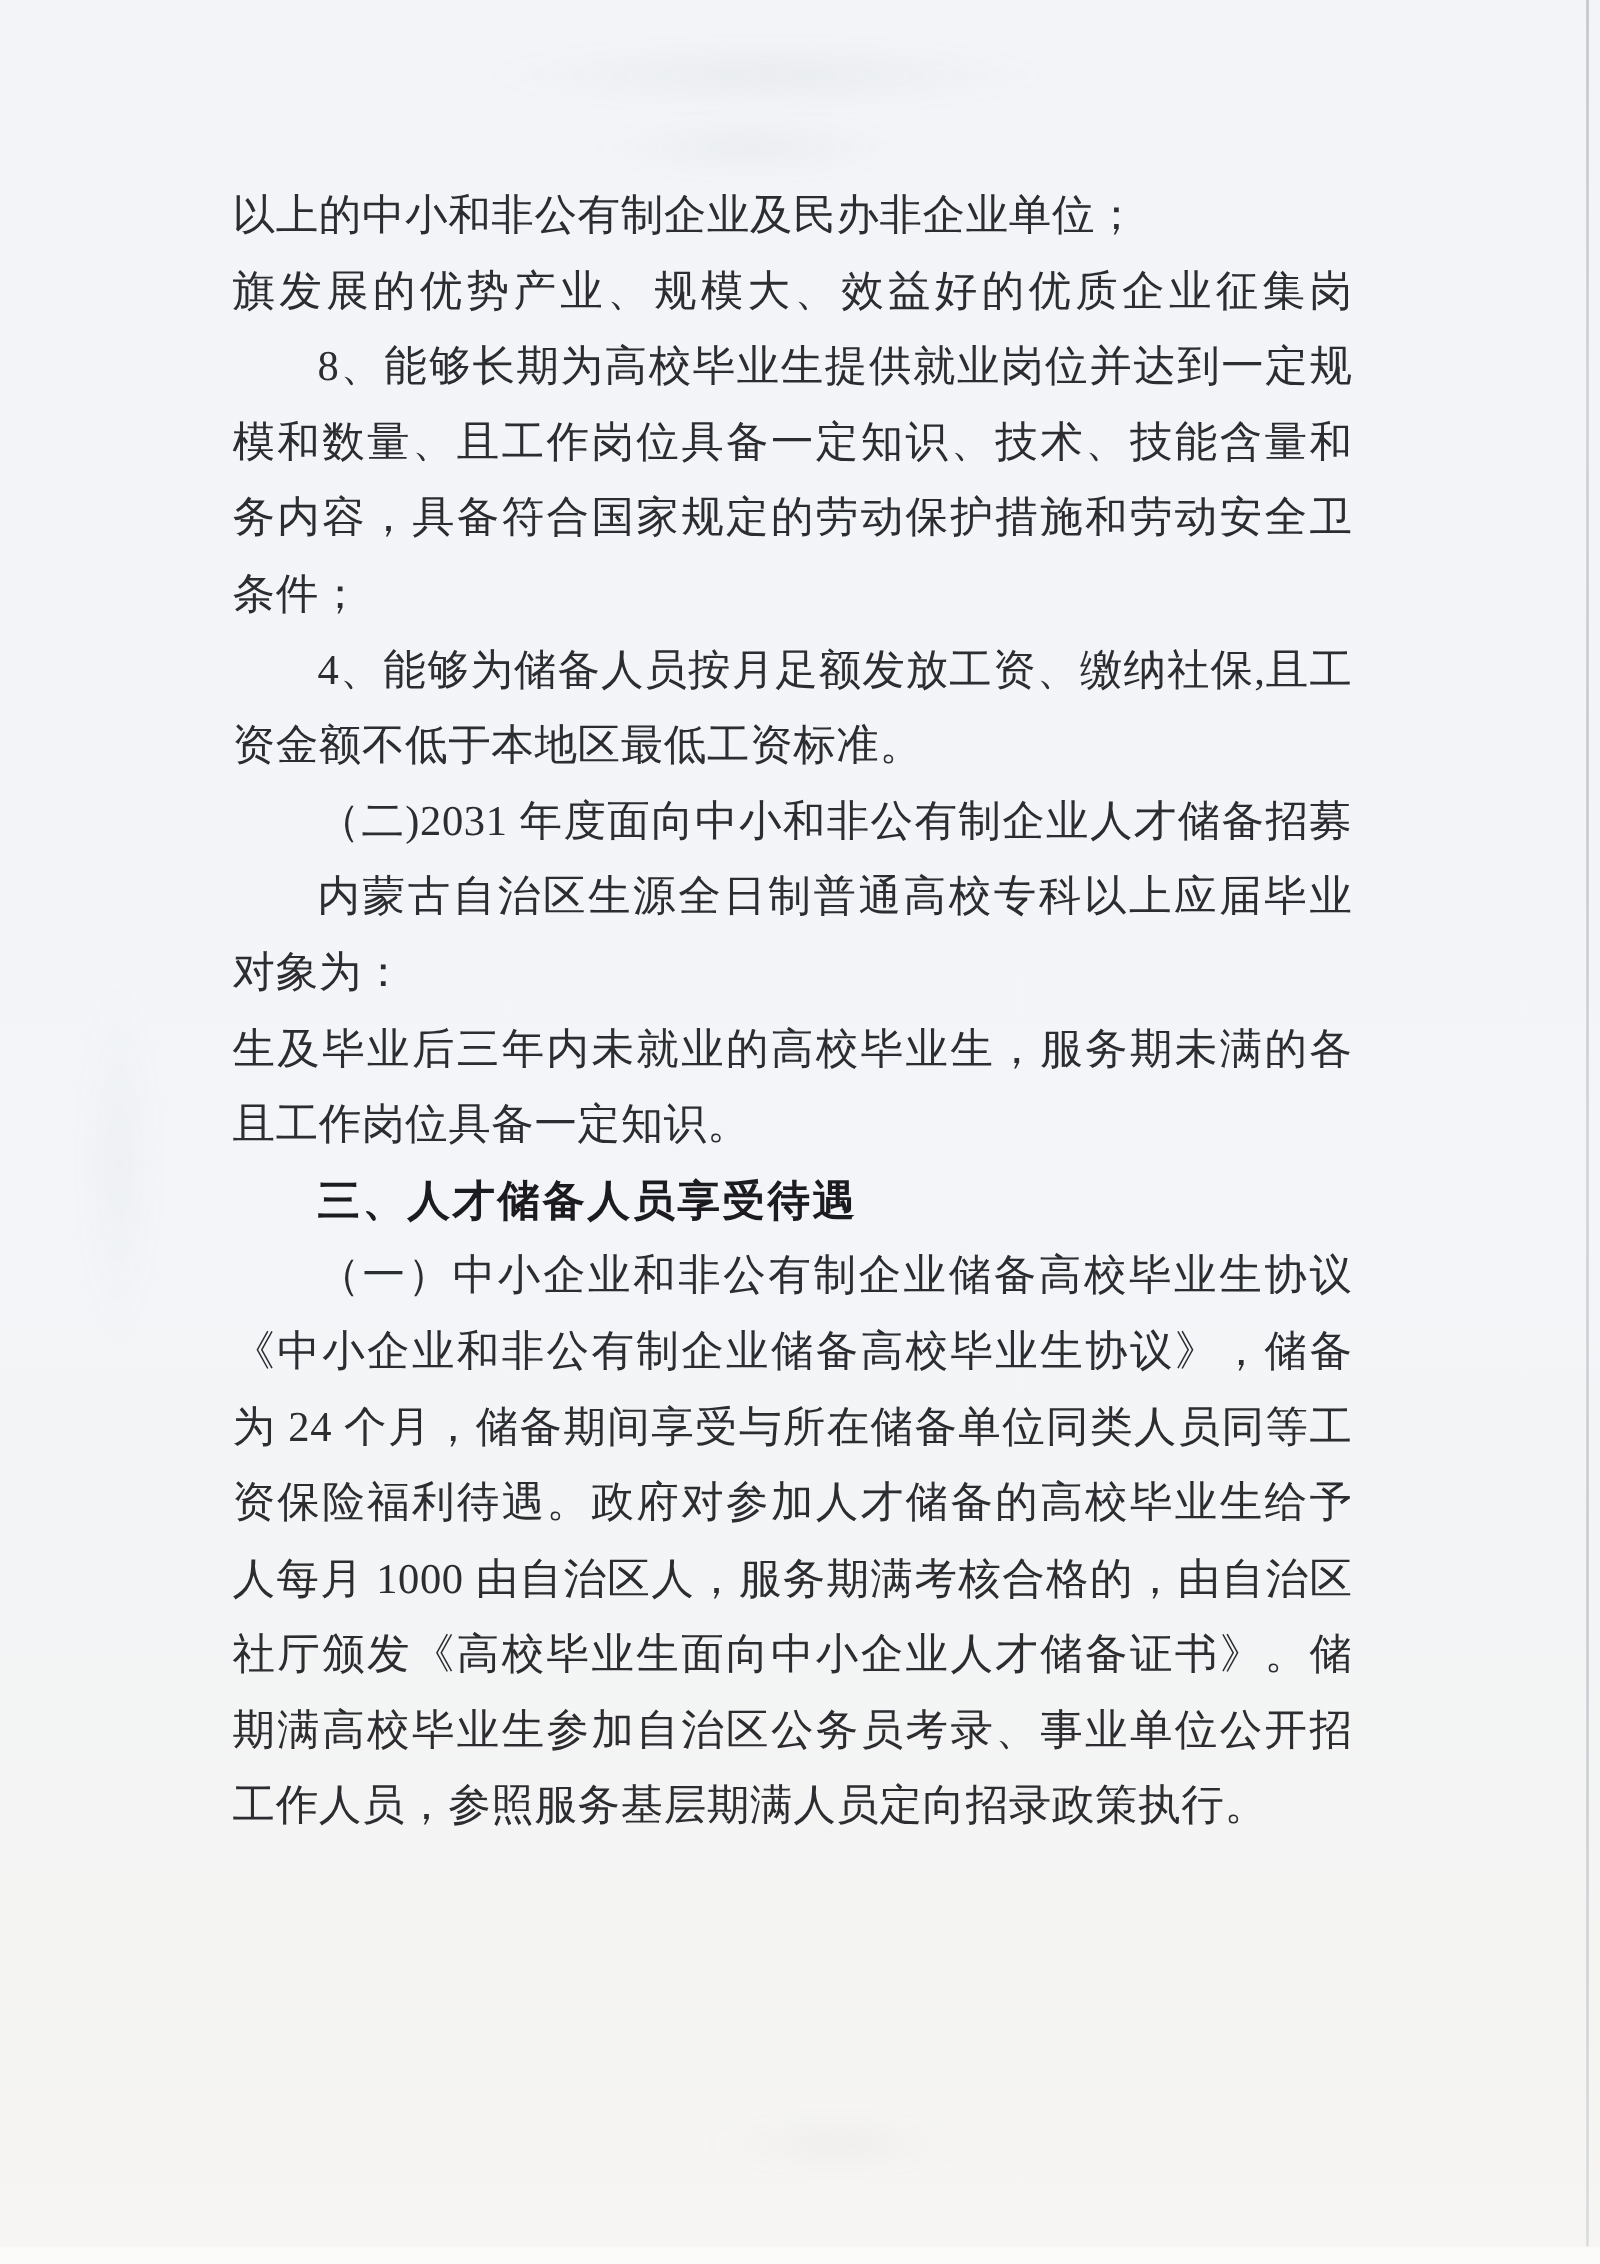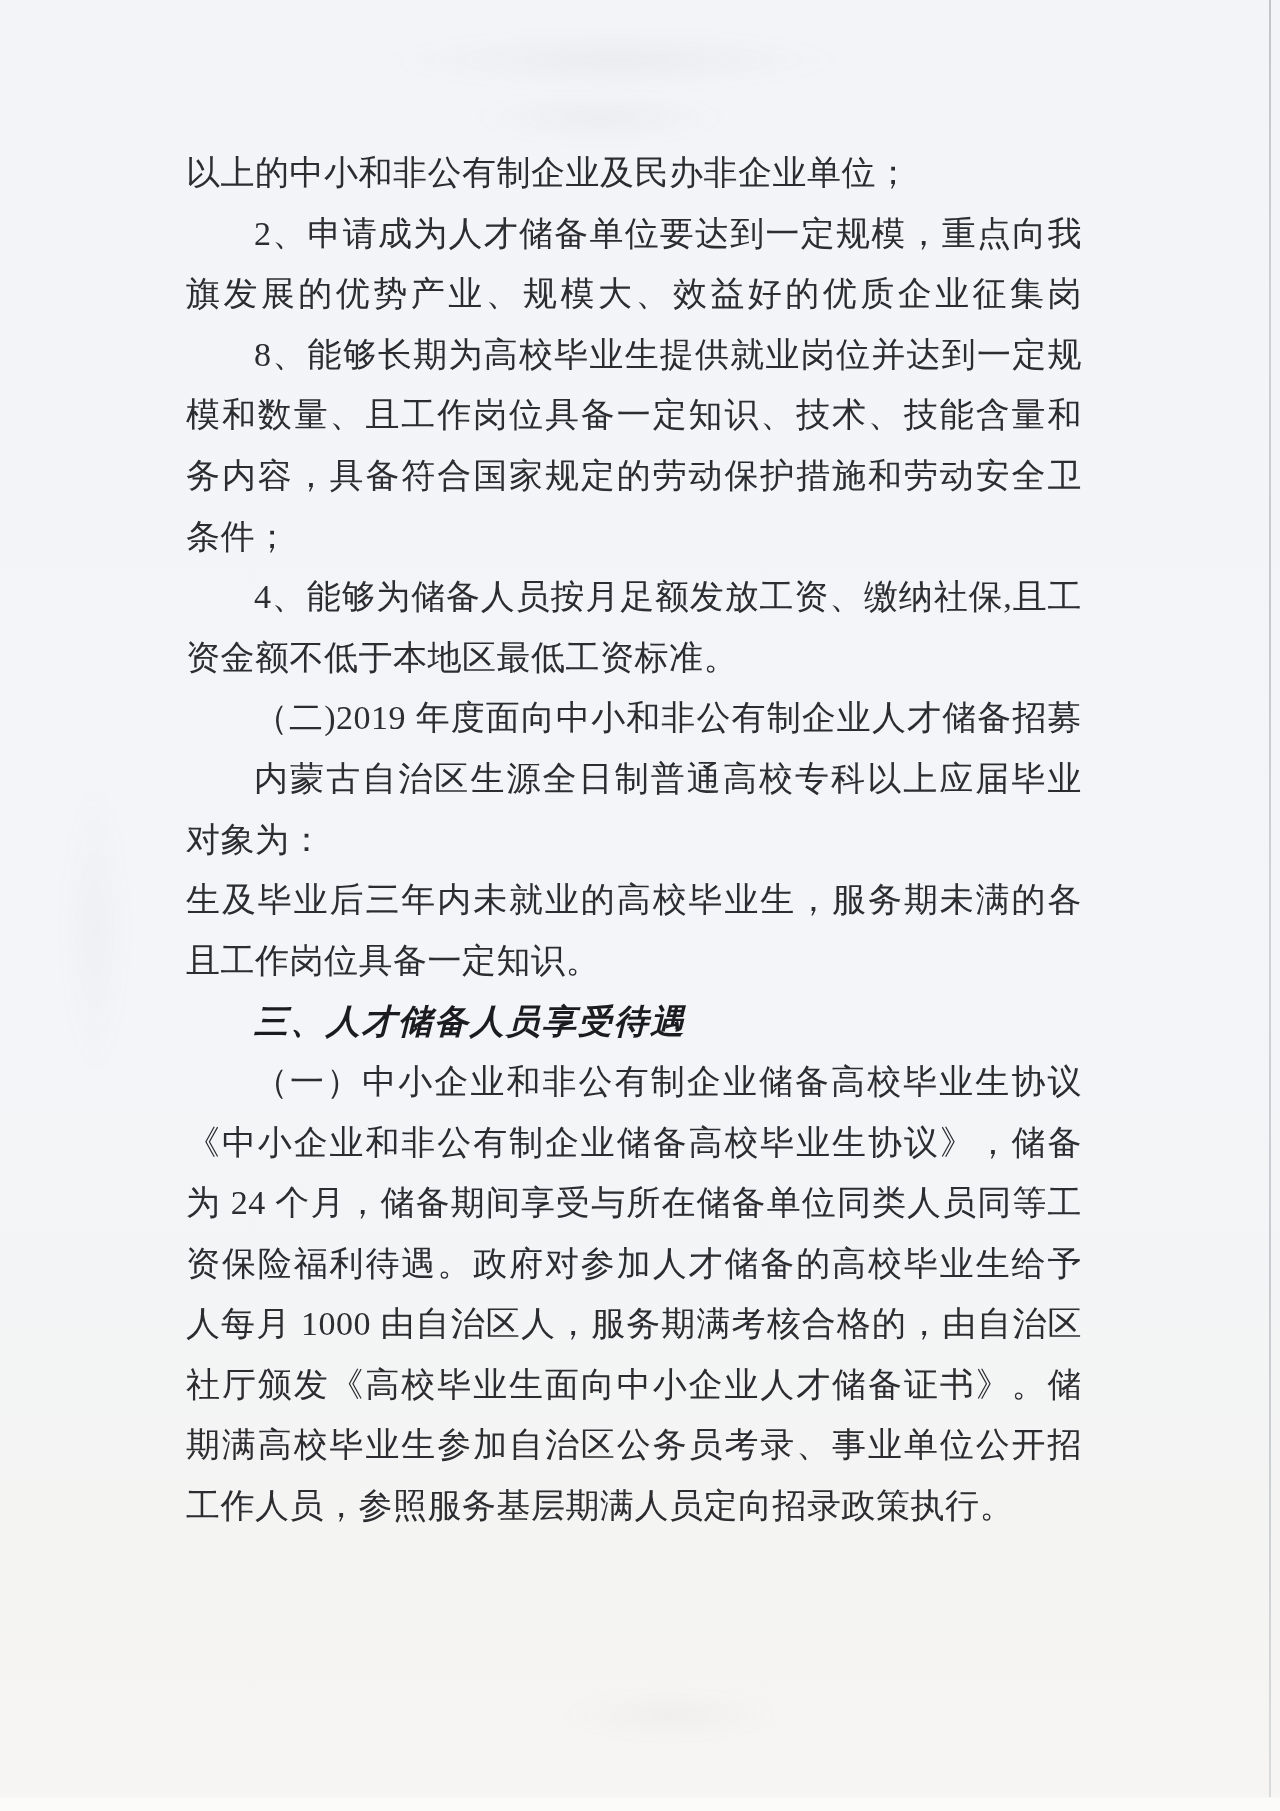--- a/index.html
+++ b/index.html
@@ -41,21 +41,20 @@
     text-justify: inter-character;
   }
   .line.indent {
     text-indent: 68px;
   }
   .line.heading {
     font-family: "Liberation Sans", "DejaVu Sans", sans-serif;
     font-weight: 700;
     color: #1c1c20;
     letter-spacing: 2px;
-    font-style: italic;
   }
   .scan-edge-line {
     position: absolute;
     left: 1269px;
     top: 0;
     width: 2px;
     height: 1797px;
     background: linear-gradient(180deg,
       #b8bcc0 0%, #c7cace 18%, #bcc0c4 34%, #caccd0 52%,
       #bfc3c7 70%, #c9cccf 88%, #d4d6d8 100%);
@@ -95,29 +94,28 @@
 <body>
 
 <div class="page">
   <div class="smudge smudge-a"></div>
   <div class="smudge smudge-b"></div>
   <div class="smudge smudge-c"></div>
   <div class="smudge smudge-d"></div>
 
   <div class="text-block" style="color: rgb(44, 44, 49);">
       <div class="line">以上的中小和非公有制企业及民办非企业单位；</div>
-      <div class="line indent justify">2、申请成为人才储备单位要达到一定规模，重点向我</div>
       <div class="line justify">旗发展的优势产业、规模大、效益好的优质企业征集岗位；</div>
       <div class="line indent justify">8、能够长期为高校毕业生提供就业岗位并达到一定规</div>
       <div class="line justify">模和数量、且工作岗位具备一定知识、技术、技能含量和业</div>
       <div class="line justify">务内容，具备符合国家规定的劳动保护措施和劳动安全卫生</div>
       <div class="line">条件；</div>
       <div class="line indent justify">4、能够为储备人员按月足额发放工资、缴纳社保,且工</div>
       <div class="line">资金额不低于本地区最低工资标准。</div>
-      <div class="line indent justify">（二)2019 年度面向中小和非公有制企业人才储备招募</div>
+      <div class="line indent justify">（二)2031 年度面向中小和非公有制企业人才储备招募</div>
       <div class="line indent justify">内蒙古自治区生源全日制普通高校专科以上应届毕业</div>
       <div class="line">对象为：</div>
       <div class="line justify">生及毕业后三年内未就业的高校毕业生，服务期未满的各类</div>
       <div class="line">且工作岗位具备一定知识。</div>
       <div class="line indent heading">三、人才储备人员享受待遇</div>
       <div class="line indent justify">（一）中小企业和非公有制企业储备高校毕业生协议</div>
       <div class="line justify">《中小企业和非公有制企业储备高校毕业生协议》，储备期</div>
       <div class="line justify">为 24 个月，储备期间享受与所在储备单位同类人员同等工</div>
       <div class="line justify">资保险福利待遇。政府对参加人才储备的高校毕业生给予每</div>
       <div class="line justify">人每月 1000 由自治区人，服务期满考核合格的，由自治区人</div>

